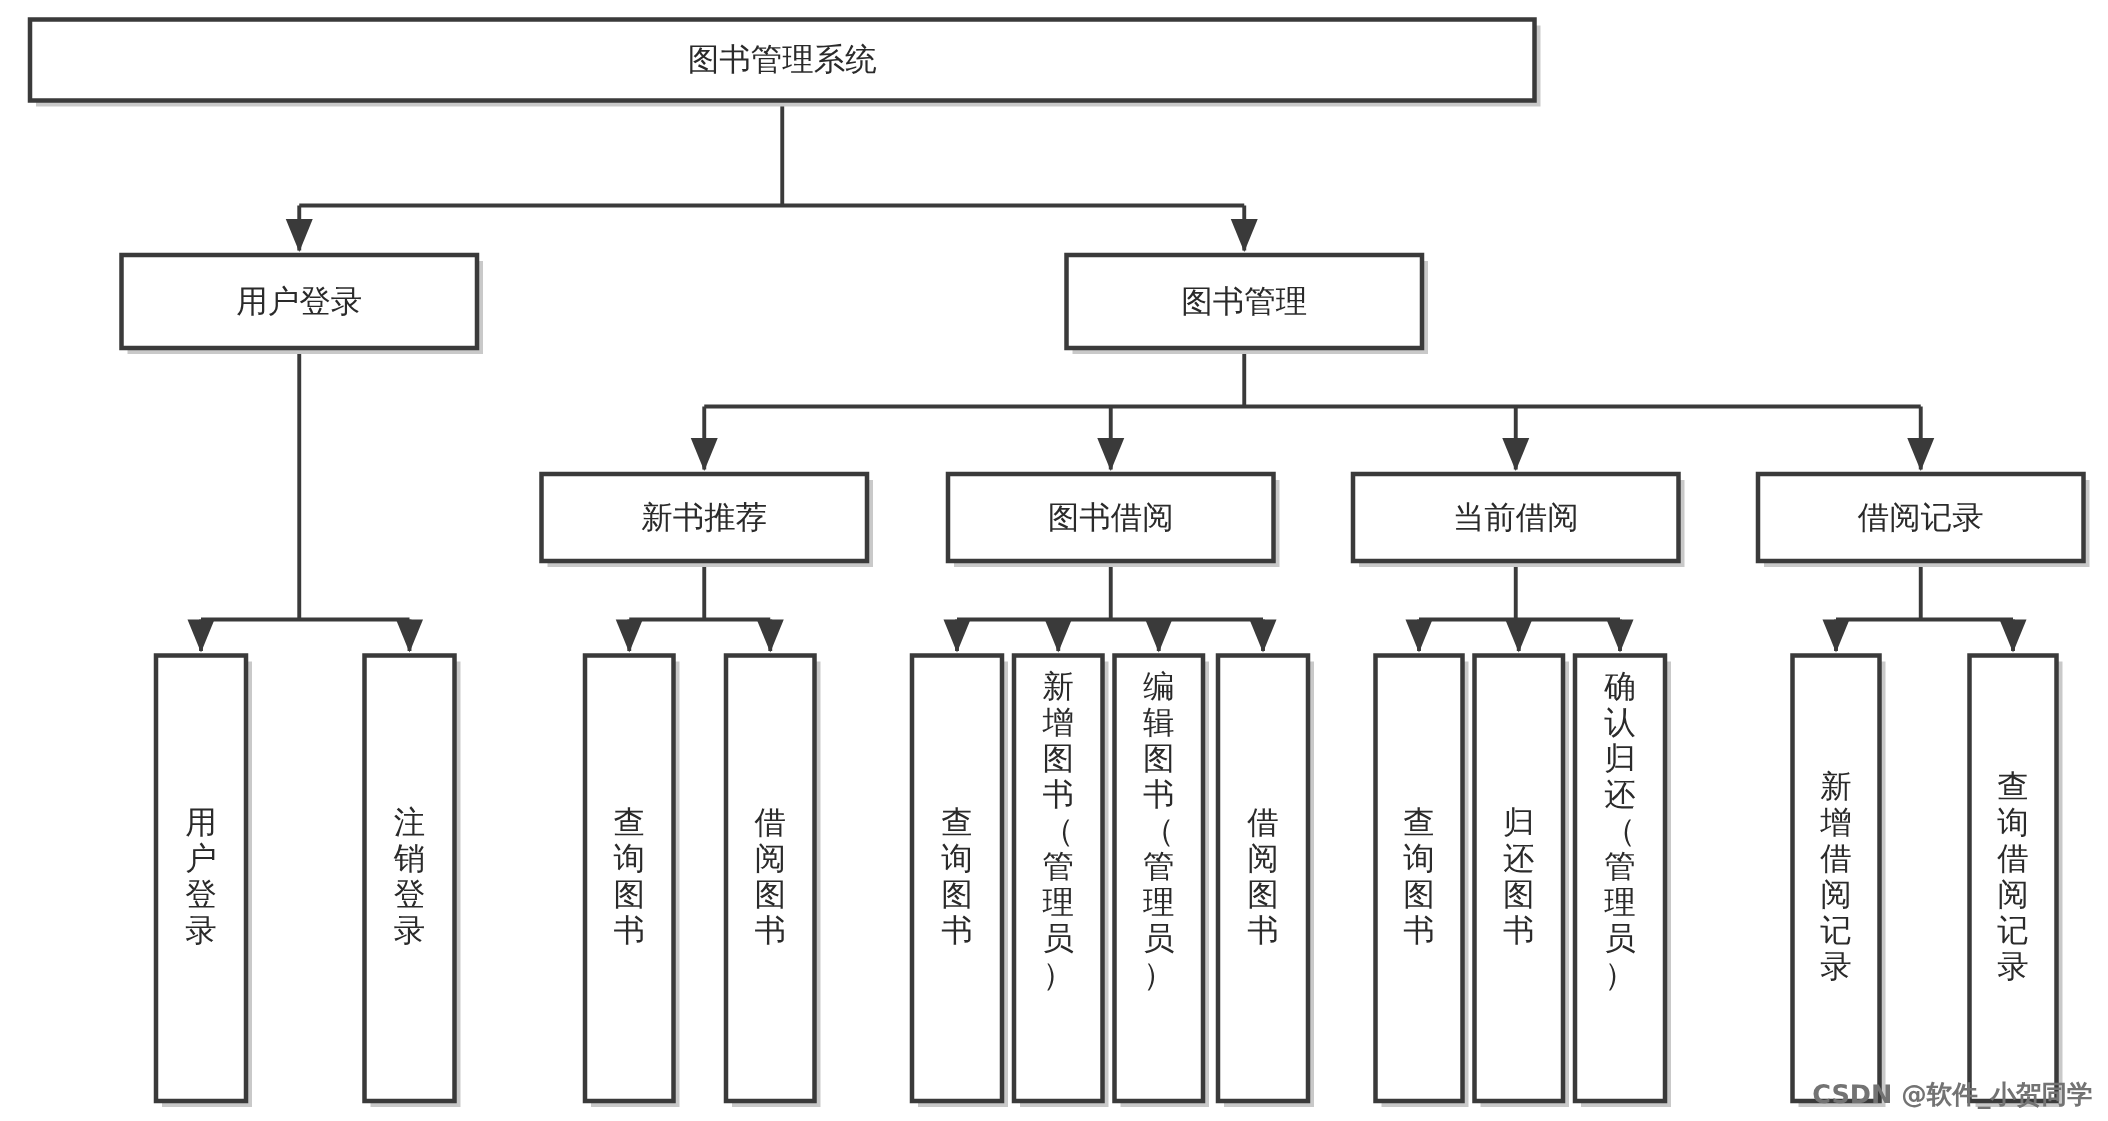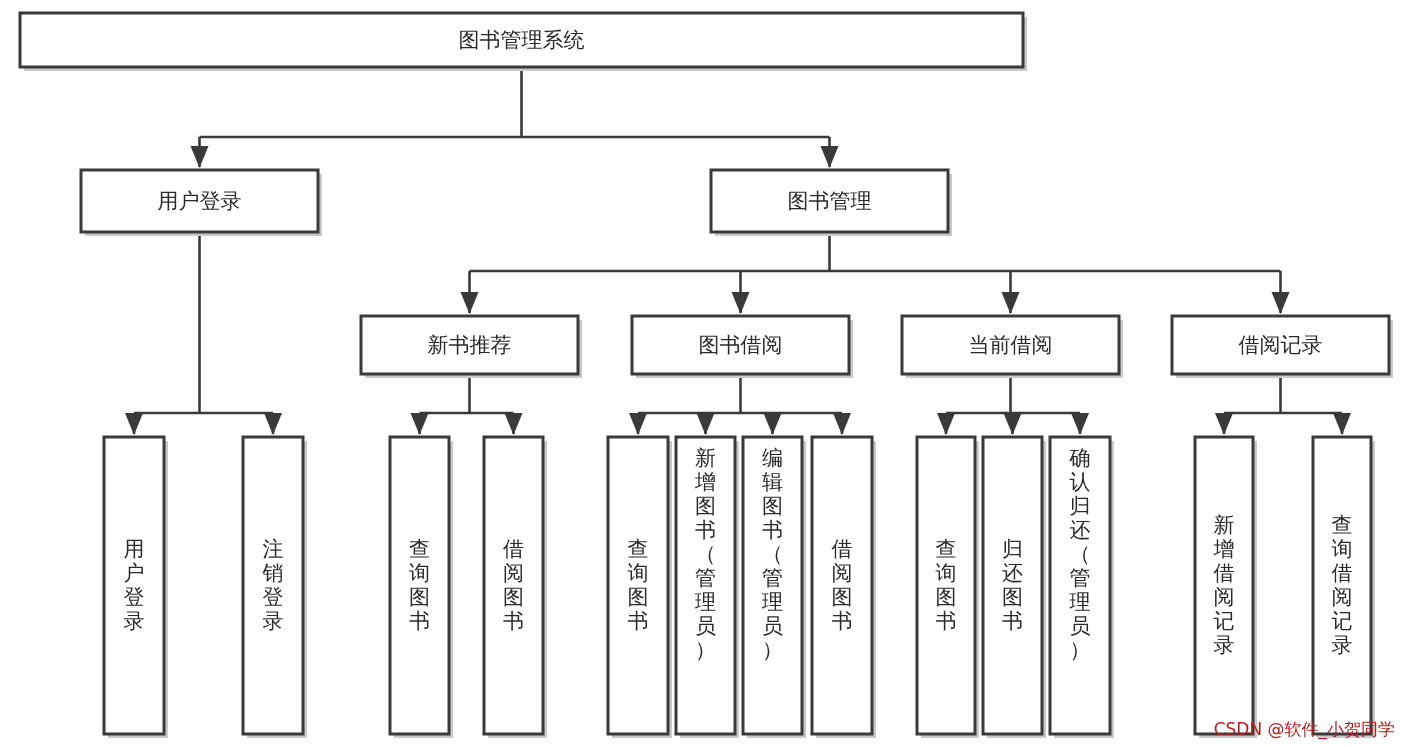--- a/index.html
+++ b/index.html
@@ -51,23 +51,24 @@
     fill: #2a2a2a;
     text-anchor: middle;
     dominant-baseline: middle;
   }
   .watermark-text {
     position: absolute;
     right: 10px;
     bottom: 6px;
     font-family: "DejaVu Sans", "Liberation Sans", sans-serif;
     font-size: 17px;
-    color: #b91c1c;
+    color: #737373;
     white-space: nowrap;
     user-select: none;
+    font-weight: bold;
   }
 </style>
 </head>
 <body>
 
 <div id="diagram-root">
   <svg id="tree-svg" viewBox="0 0 1405 747">
     <g id="edges-layer">
         <line class="edge-line" x1="521.5" y1="67" x2="521.5" y2="137"></line>
         <line class="edge-line" x1="199.5" y1="137" x2="829.5" y2="137"></line>

